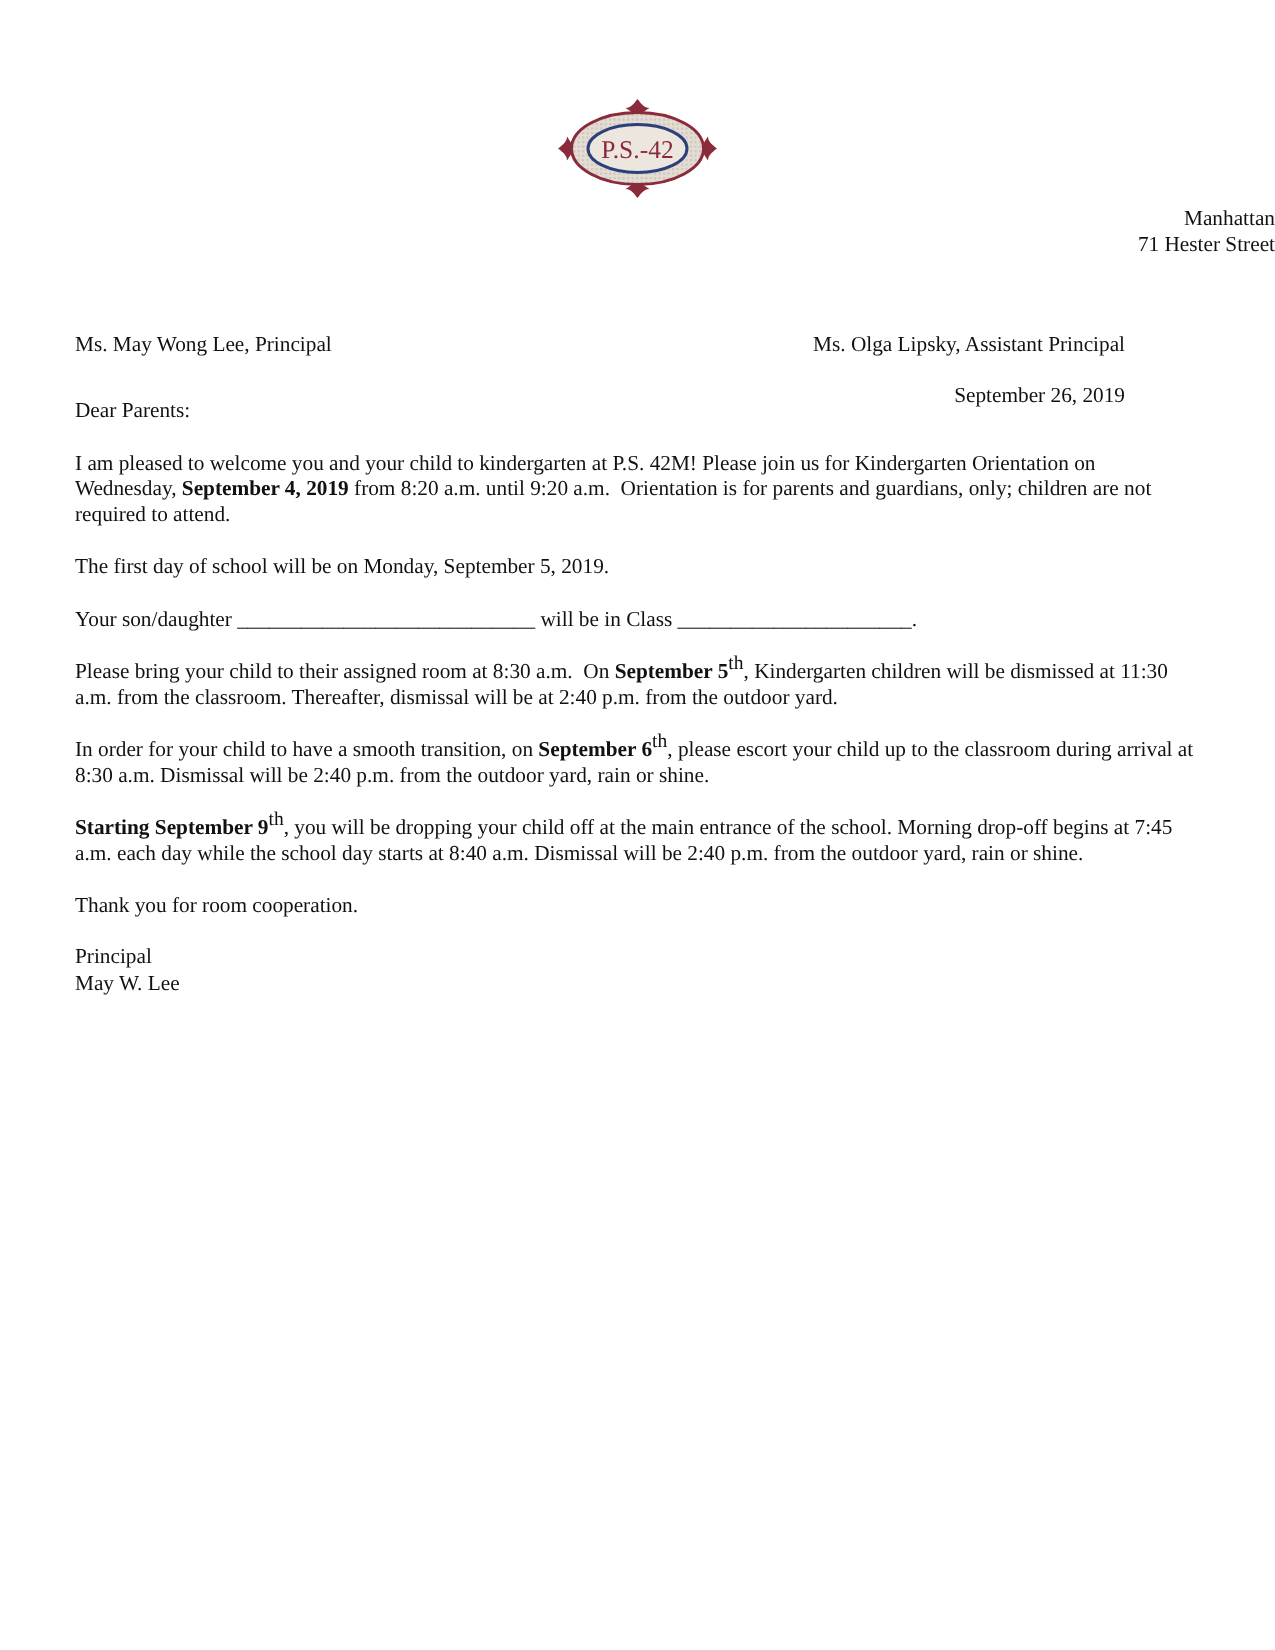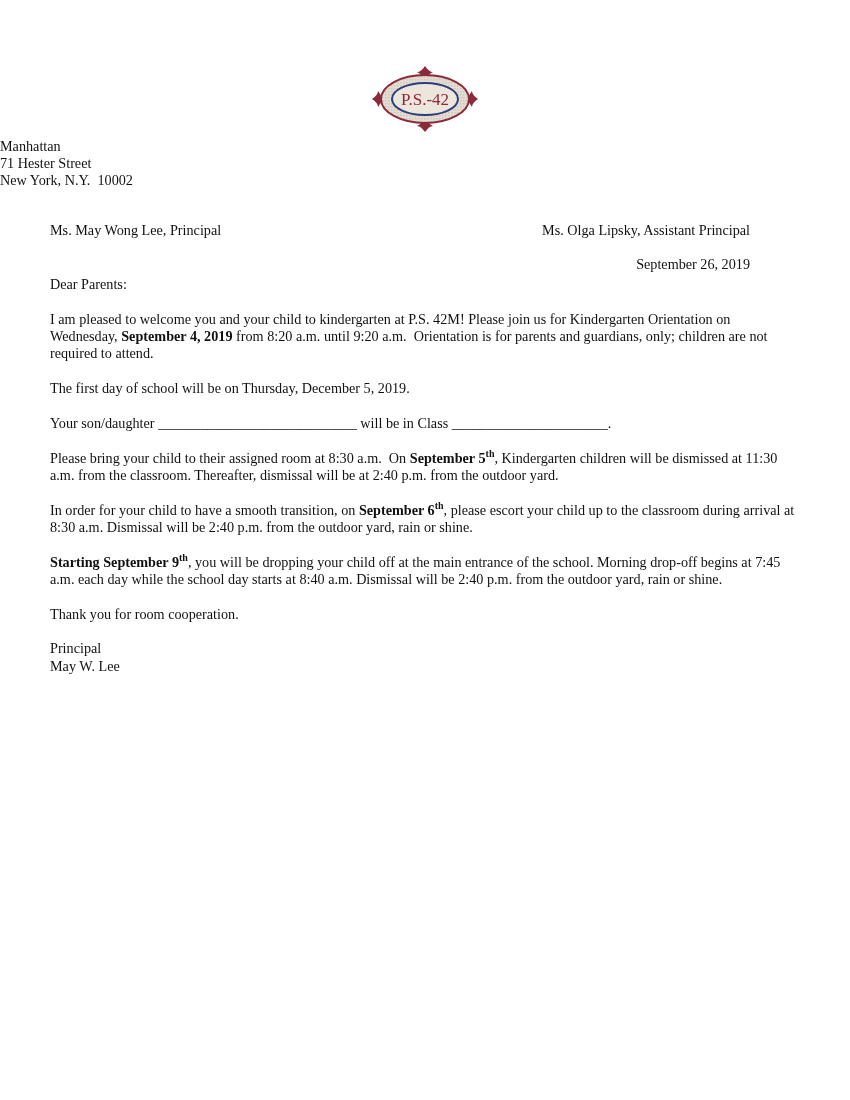--- a/index.html
+++ b/index.html
@@ -3,31 +3,31 @@
 <meta charset="utf-8">
 <style>
   html, body { margin: 0; padding: 0; background: #ffffff; }
   body {
     width: 850px; height: 1100px; position: relative; overflow: hidden;
     font-family: "Liberation Serif", serif; font-size: 14.2px; color: #111;
   }
   .logo { position: absolute; left: 370px; top: 64px; width: 110px; height: 70px; }
   .letterhead {
     position: absolute; left: 0; width: 850px; top: 138px;
-    text-align: left; line-height: 17px;
+    text-align: right; line-height: 17px;
   }
   .staff-left { position: absolute; left: 50px; top: 222px; }
   .staff-right { position: absolute; right: 100px; top: 222px; }
   .date { position: absolute; right: 100px; top: 256px; }
   .body-text {
-    position: absolute; left: 50px; top: 276px; width: 750px; line-height: 17.2px;
+    position: absolute; left: 50px; top: 266px; width: 750px; line-height: 17.2px;
   }
   .body-text p { margin: 0 0 17.6px 0; }
   .blank { letter-spacing: 0; }
-  sup { font-size: 10px; line-height: 0; vertical-align: super; font-weight: bold; }
+  sup { font-size: 13px; line-height: 0; vertical-align: super; font-weight: normal; }
   b { font-weight: bold; }
 </style>
 </head>
 <body>
 
 <svg class="logo" viewBox="0 0 110 70">
   <defs>
     <pattern id="mosaic" width="3" height="3" patternUnits="userSpaceOnUse">
       <rect width="3" height="3" fill="#e4ddd4"></rect>
       <rect width="1.5" height="1.5" fill="#cfc7bd"></rect>
@@ -41,33 +41,32 @@
     <path d="M108 35 C104 32 102 30 102 27 C100 30 99 32 96 35 C99 38 100 40 102 43 C102 40 104 38 108 35 Z"></path>
   </g>
   <ellipse cx="55" cy="35" rx="44" ry="24" fill="url(#mosaic)" stroke="#8a2a3a" stroke-width="2"></ellipse>
   <ellipse cx="55" cy="35" rx="33" ry="16" fill="#ece6de" stroke="#2d3f7a" stroke-width="2"></ellipse>
   <text x="55" y="41" text-anchor="middle" font-family="Liberation Serif, serif" font-size="17" fill="#8a2a3a">P.S.-42</text>
 </svg>
 
 <div class="letterhead">
   <div>Manhattan</div>
   <div>71 Hester Street</div>
-  <div style="white-space:pre">New York, N.Y.  10002</div>
 </div>
 
 <div class="staff-left">Ms. May Wong Lee, Principal</div>
 <div class="staff-right">Ms. Olga Lipsky, Assistant Principal</div>
 <div class="date">September 26, 2019</div>
 
 <div class="body-text">
   <p>Dear Parents:</p>
 
   <p><span>I am pleased to welcome you and your child to kindergarten at P.S. 42M! Please join us for Kindergarten Orientation on Wednesday, </span><b>September 4, 2019</b><span style="white-space:pre-wrap"> from 8:20 a.m. until 9:20 a.m.  Orientation is for parents and guardians, only; children are not required to attend.</span></p>
 
-  <p>The first day of school will be on Thursday, December 5, 2019.</p>
+  <p>The first day of school will be on Monday, September 5, 2019.</p>
 
   <p><span style="white-space:pre">Your son/daughter </span><span class="blank">____________________________</span><span style="white-space:pre"> will be in Class </span><span class="blank">______________________</span><span>.</span></p>
 
   <p><span style="white-space:pre-wrap">Please bring your child to their assigned room at 8:30 a.m.  On </span><b><span>September 5</span><sup>th</sup></b><span>, Kindergarten children will be dismissed at 11:30 a.m. from the classroom. Thereafter, dismissal will be at 2:40 p.m. from the outdoor yard.</span></p>
 
   <p><span>In order for your child to have a smooth transition, on </span><b><span>September 6</span><sup>th</sup></b><span>, please escort your child up to the classroom during arrival at 8:30 a.m. Dismissal will be 2:40 p.m. from the outdoor yard, rain or shine.</span></p>
 
   <p><b><span>Starting September 9</span><sup>th</sup></b><span>, you will be dropping your child off at the main entrance of the school. Morning drop-off begins at 7:45 a.m. each day while the school day starts at 8:40 a.m. Dismissal will be 2:40 p.m. from the outdoor yard, rain or shine.</span></p>
 
   <p>Thank you for room cooperation.</p>

